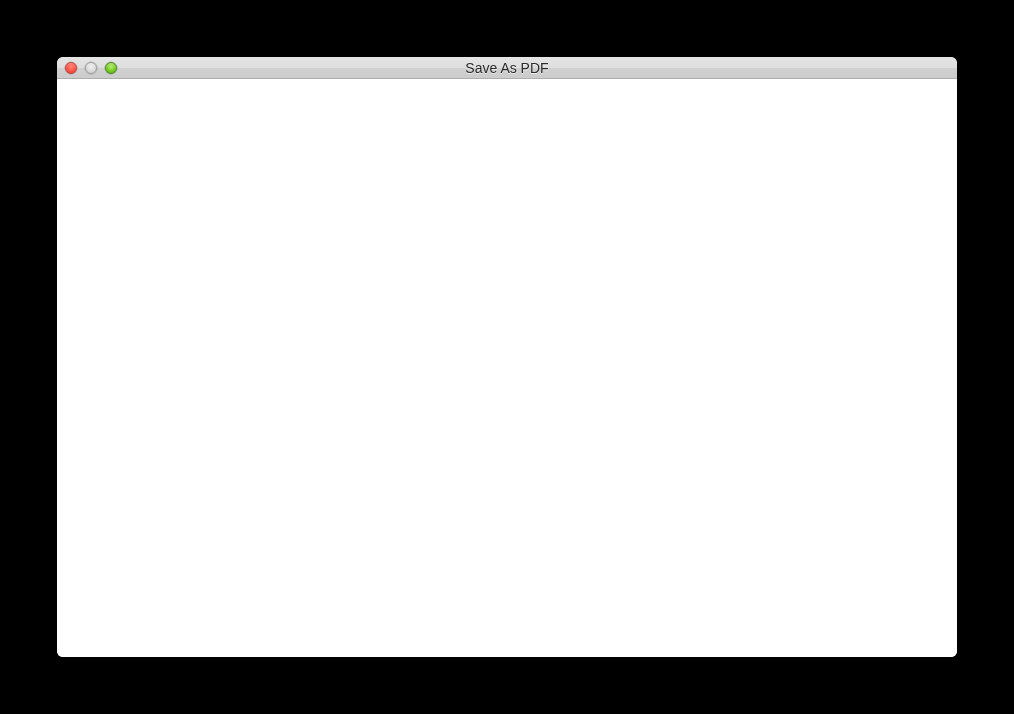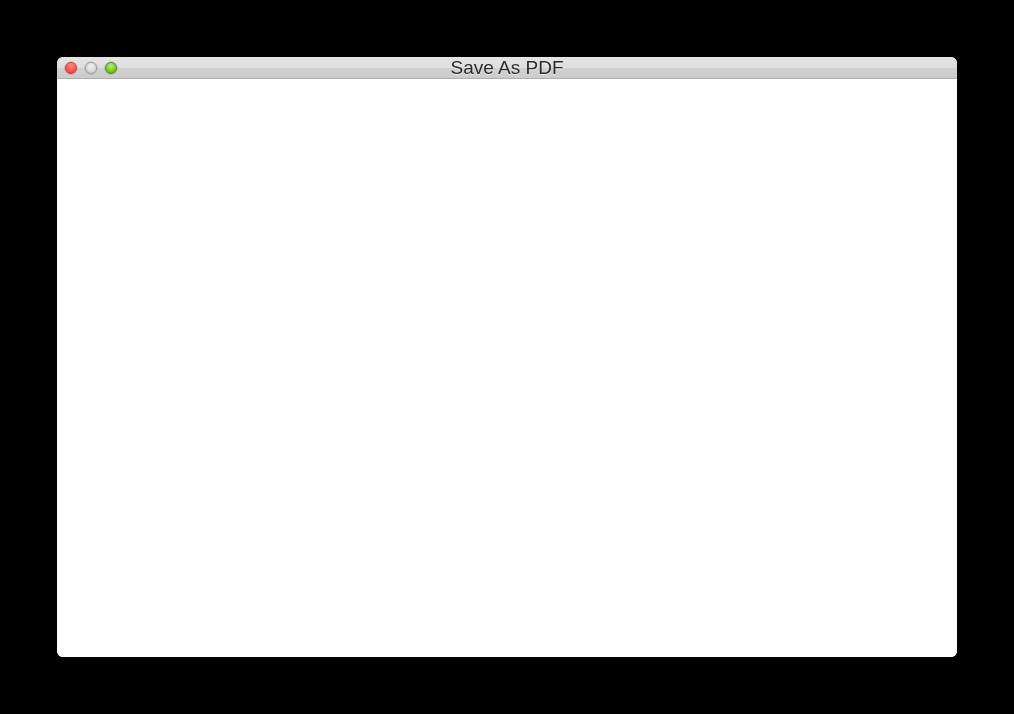--- a/index.html
+++ b/index.html
@@ -70,21 +70,21 @@
     }
     
     .traffic-light.zoom {
       background: radial-gradient(circle at 50% 35%, #b8e986 0%, #7ed321 50%, #4fa61f 100%);
       border: 0.5px solid #4d8a1e;
     }
     
     .window-title {
       flex: 1;
       text-align: center;
-      font-size: 19px;
+      font-size: 14px;
       color: #2b2b2b;
       text-shadow: 0 1px 0 rgba(255,255,255,0.6);
       font-weight: 400;
       user-select: none;
     }
     
     .window-content {
       flex: 1;
       background: #ffffff;
     }

